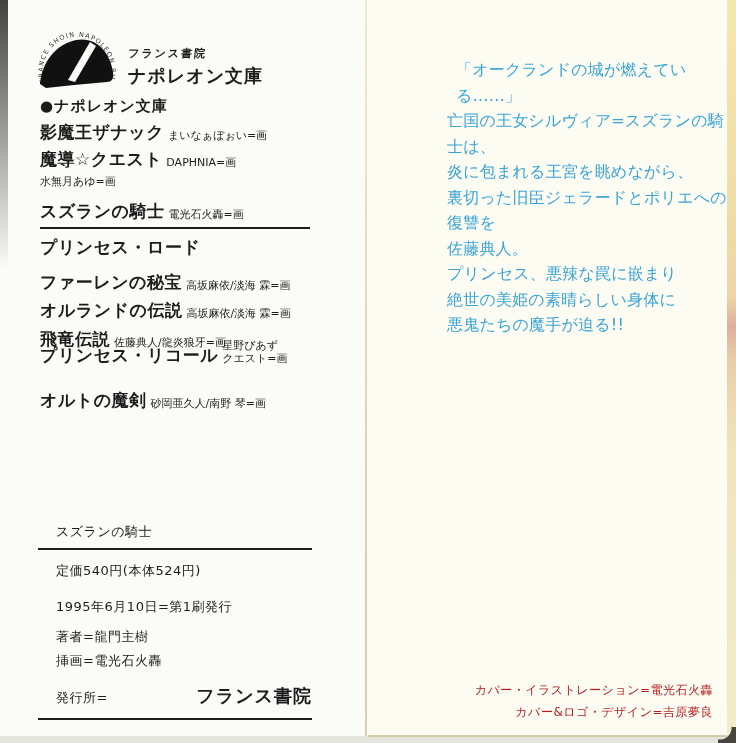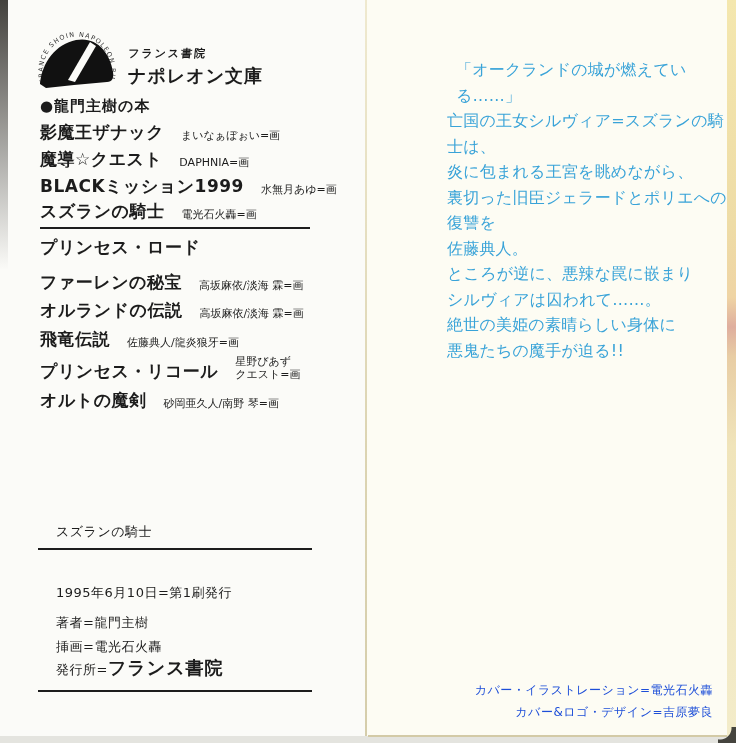--- a/index.html
+++ b/index.html
@@ -23,44 +23,44 @@
 
   
   .logo{position:absolute;left:34px;top:24px;display:flex;align-items:flex-start;}
   .logo svg{display:block;}
   .logo-text{margin-left:8px;margin-top:22px;}
   .pub-small{font-size:11px;letter-spacing:2px;font-weight:bold;transform:skewX(-6deg);}
   .pub-imprint{font-size:18px;font-weight:bold;letter-spacing:1px;margin-top:3px;}
 
   
   .list-header{position:absolute;left:40px;top:97px;font-size:15px;font-weight:bold;letter-spacing:1px;}
-  .book-row{position:absolute;left:40px;display:flex;align-items:flex-end;gap:17px;white-space:nowrap;}
+  .book-row{position:absolute;left:40px;display:flex;align-items:flex-end;gap:4px;white-space:nowrap;}
   .book-row.two{align-items:flex-end;}
   .bk-title{font-size:17px;font-weight:bold;letter-spacing:0.5px;}
   .bk-credits{font-size:11px;line-height:13px;padding-bottom:2px;font-weight:500;}
   .divider{position:absolute;left:40px;top:227px;width:270px;height:2px;background:#1d1d1d;}
 
   
   .colophon{position:absolute;left:38px;top:523px;width:274px;font-size:13px;letter-spacing:0.5px;}
   .col-title{padding-left:18px;}
   .col-rule{margin-top:7px;height:2px;background:#1d1d1d;}
   .col-price{padding-left:18px;margin-top:12px;}
-  .col-print{padding-left:18px;margin-top:34px;}
+  .col-print{padding-left:18px;margin-top:18px;}
   .col-author{padding-left:18px;margin-top:12px;}
   .col-illu{padding-left:18px;margin-top:6px;}
-  .col-pub{padding-left:18px;display:flex;align-items:baseline;}
+  .col-pub{padding-left:18px;margin-top:14px;display:flex;align-items:baseline;justify-content:space-between;}
   .col-pub .pub-name{font-size:18px;font-weight:bold;letter-spacing:1px;}
   .col-rule2{margin-top:10px;height:2px;background:#1d1d1d;}
 
   
   .synopsis{position:absolute;left:80px;top:57px;width:285px;font-size:16px;
     line-height:25.5px;letter-spacing:0.2px;font-weight:500;}
   .syn-line.first{padding-left:9px;}
   .credits{position:absolute;right:48px;top:679px;text-align:right;font-size:12px;
-    line-height:22px;letter-spacing:0.5px;color:#1d4ed8;}
+    line-height:22px;letter-spacing:0.5px;color:#b91c1c;}
 </style>
 </head>
 <body>
 
 <div class="scan">
 
   <div class="page page-left">
 
     <div class="logo">
       <svg width="86" height="76" viewBox="0 0 86 76">
@@ -72,38 +72,37 @@
         </text>
         <path d="M6,60 C8,38 22,20 42,16 C62,12 76,28 79,48 C80,54 78,58 73,58 L40,61 L12,64 Z" fill="#111"></path>
         <path d="M56,18 L62,22 L41,58 L34,56 Z" fill="#fbfbf8"></path>
       </svg>
       <div class="logo-text">
         <div class="pub-small">フランス書院</div>
         <div class="pub-imprint">ナポレオン文庫</div>
       </div>
     </div>
 
-    <div class="list-header">●龍門主樹の本</div>
+    <div class="list-header">●ナポレオン文庫</div>
 
     <div class="book-row" style="top:121px">
       <span class="bk-title">影魔王ザナック</span>
       <div class="bk-credits">
         <div>まいなぁぼぉい=画</div>
           <div></div>
       </div>
     </div>
     <div class="book-row" style="top:148px">
       <span class="bk-title">魔導☆クエスト</span>
       <div class="bk-credits">
         <div>DAPHNIA=画</div>
           <div></div>
       </div>
     </div>
     <div class="book-row" style="top:175px">
-      <span class="bk-title">BLACKミッション1999</span>
       <div class="bk-credits">
         <div>水無月あゆ=画</div>
           <div></div>
       </div>
     </div>
     <div class="book-row" style="top:200px">
       <span class="bk-title">スズランの騎士</span>
       <div class="bk-credits">
         <div>電光石火轟=画</div>
           <div></div>
@@ -129,58 +128,58 @@
           <div></div>
       </div>
     </div>
     <div class="book-row" style="top:328px">
       <span class="bk-title">飛竜伝説</span>
       <div class="bk-credits">
         <div>佐藤典人/龍炎狼牙=画</div>
           <div></div>
       </div>
     </div>
-    <div class="book-row two" style="top:355px">
+    <div class="book-row two" style="top:339px">
       <span class="bk-title">プリンセス・リコール</span>
       <div class="bk-credits">
         <div>星野びあず</div>
           <div>クエスト=画</div>
       </div>
     </div>
     <div class="book-row" style="top:389px">
       <span class="bk-title">オルトの魔剣</span>
       <div class="bk-credits">
         <div>砂岡亜久人/南野 琴=画</div>
           <div></div>
       </div>
     </div>
 
     <div class="colophon">
       <div class="col-title">スズランの騎士</div>
       <div class="col-rule"></div>
+      <div class="col-price">定価540円(本体524円)</div>
       <div class="col-print">1995年6月10日=第1刷発行</div>
       <div class="col-author">著者=龍門主樹</div>
       <div class="col-illu">挿画=電光石火轟</div>
       <div class="col-pub">
         <span>発行所=</span>
         <span class="pub-name">フランス書院</span>
       </div>
       <div class="col-rule2"></div>
     </div>
   </div>
 
   <div class="page page-right">
     <div class="synopsis" style="color: rgb(57, 163, 216);">
       <div class="syn-line first">「オークランドの城が燃えている……」</div>
       <div class="syn-line">亡国の王女シルヴィア=スズランの騎士は、</div>
       <div class="syn-line">炎に包まれる王宮を眺めながら、</div>
       <div class="syn-line">裏切った旧臣ジェラードとポリエへの復讐を</div>
       <div class="syn-line">佐藤典人。</div>
-      <div class="syn-line">ところが逆に、悪辣な罠に嵌まり</div>
-      <div class="syn-line">シルヴィアは囚われて……。</div>
+      <div class="syn-line">プリンセス、悪辣な罠に嵌まり</div>
       <div class="syn-line">絶世の美姫の素晴らしい身体に</div>
       <div class="syn-line">悪鬼たちの魔手が迫る!!</div>
     </div>
     <div class="credits">
       <div>カバー・イラストレーション=電光石火轟</div>
       <div>カバー&amp;ロゴ・デザイン=吉原夢良</div>
     </div>
   </div>
 
   <div class="fold"></div>

